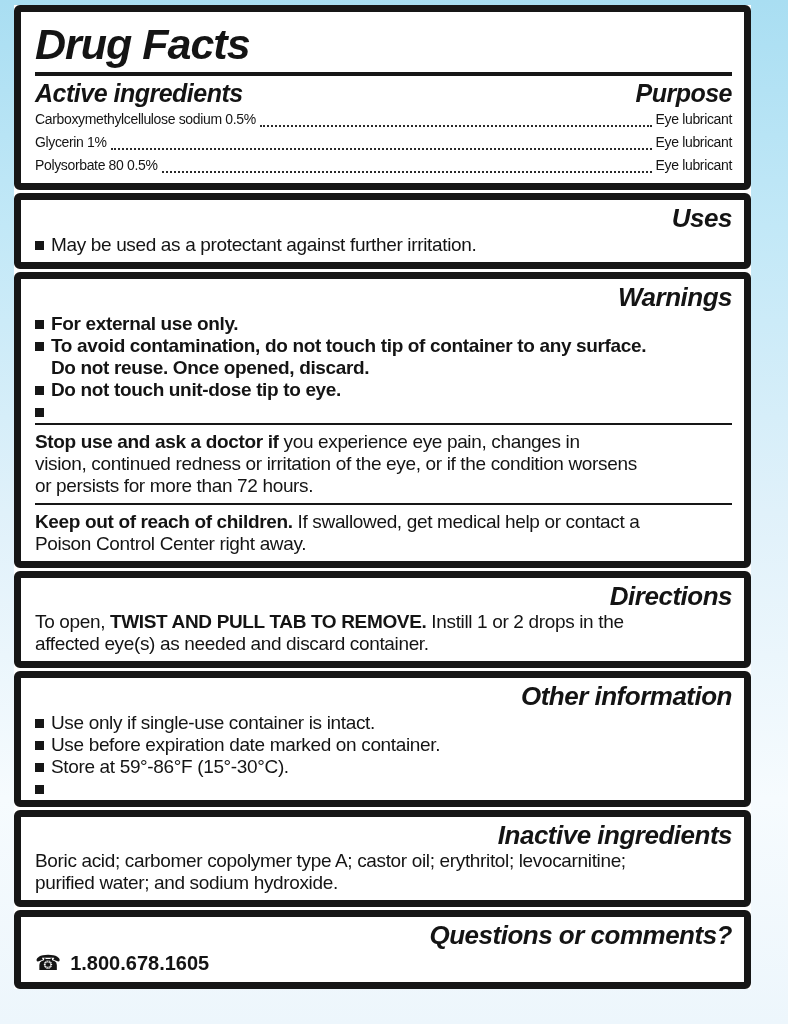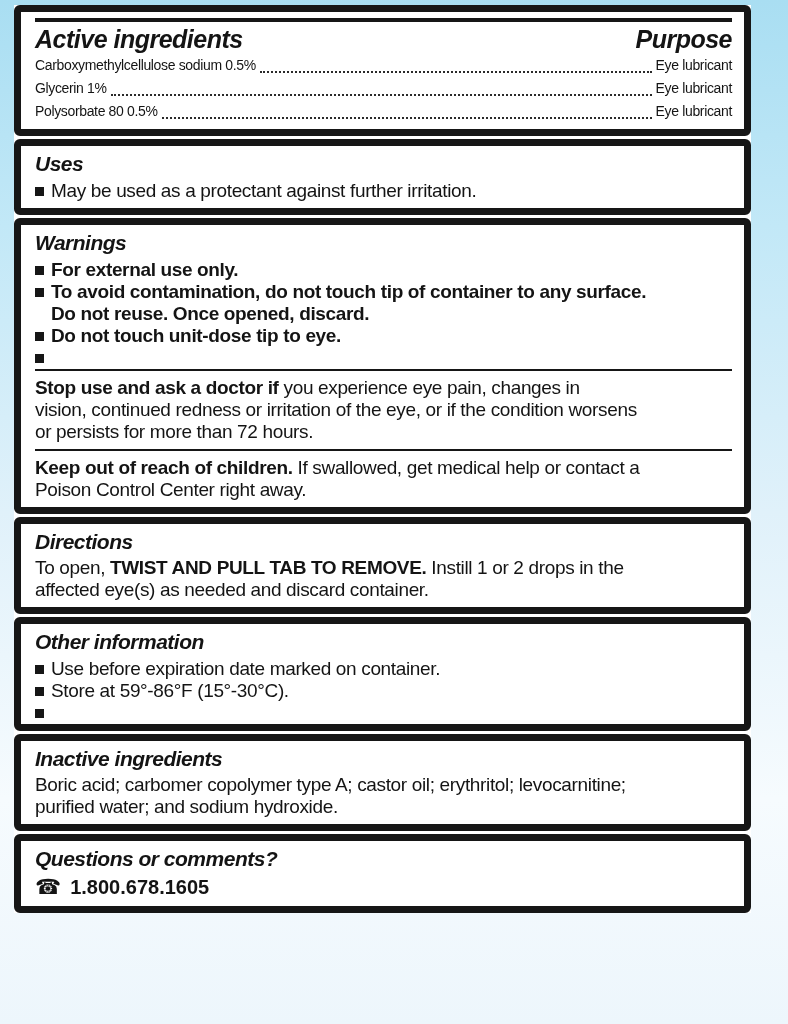--- a/index.html
+++ b/index.html
@@ -16,22 +16,23 @@
     background:#ffffff;border:7px solid #161616;border-radius:6px;
     padding:3px 12px 6px 14px;box-sizing:border-box;
   }
   .title{
     font-style:italic;font-weight:bold;font-size:43px;line-height:50px;
     letter-spacing:-1px;padding-top:4px;
   }
   .title-rule{border:none;border-top:4px solid #161616;margin:3px 0 2px;}
   .thin-rule{border:none;border-top:2px solid #161616;margin:6px 0;}
   .heading{
-    font-style:italic;font-weight:bold;font-size:21px;line-height:30px;
+    font-style:italic;font-weight:bold;font-size:26px;line-height:30px;
     letter-spacing:-0.5px;
+    text-align:right;
   }
   .ai-header{
     display:flex;justify-content:space-between;align-items:flex-start;
     font-style:italic;font-weight:bold;font-size:25px;line-height:30px;
     letter-spacing:-0.5px;
   }
   .txt{font-size:19px;line-height:22px;letter-spacing:-0.35px;white-space:pre-line;}
   .ing-row{display:flex;align-items:flex-end;font-size:14px;line-height:23px;letter-spacing:-0.35px;}
   .ing-row .nm,.ing-row .pp{white-space:nowrap;}
   .dots{flex:1;border-bottom:2px dotted #2a2a2a;margin:0 4px 4px;}
@@ -42,20 +43,21 @@
   .warn li .txt{font-weight:bold;}
   .q-phone{display:flex;align-items:center;font-weight:bold;font-size:20px;line-height:26px;}
   .phone-glyph{font-family:"DejaVu Sans",sans-serif;font-size:21px;margin-right:9px;font-weight:normal;}
 </style>
 </head>
 <body>
 
 <div class="label">
 
   <div class="box">
+    <div class="title">Drug Facts</div>
     <hr class="title-rule">
     <div class="ai-header">
       <span>Active ingredients</span>
       <span>Purpose</span>
     </div>
     <div class="ing-row">
       <span class="nm">Carboxymethylcellulose sodium 0.5%</span>
       <span class="dots"></span>
       <span class="pp">Eye lubricant</span>
     </div>
@@ -114,20 +116,24 @@
     <div class="heading">Directions</div>
     <div class="txt"><span>To open, </span><span class="bold">TWIST AND PULL TAB TO REMOVE.</span><span> Instill 1 or 2 drops in the
 affected eye(s) as needed and discard container.</span></div>
   </div>
 
   <div class="box">
     <div class="heading">Other information</div>
     <ul class="blist">
       <li>
         <span class="sq"></span>
+        <span class="txt">Use only if single-use container is intact.</span>
+      </li>
+      <li>
+        <span class="sq"></span>
         <span class="txt">Use before expiration date marked on container.</span>
       </li>
       <li>
         <span class="sq"></span>
         <span class="txt">Store at 59°-86°F (15°-30°C).</span>
       </li>
       <li>
         <span class="sq"></span>
       </li>
     </ul>

